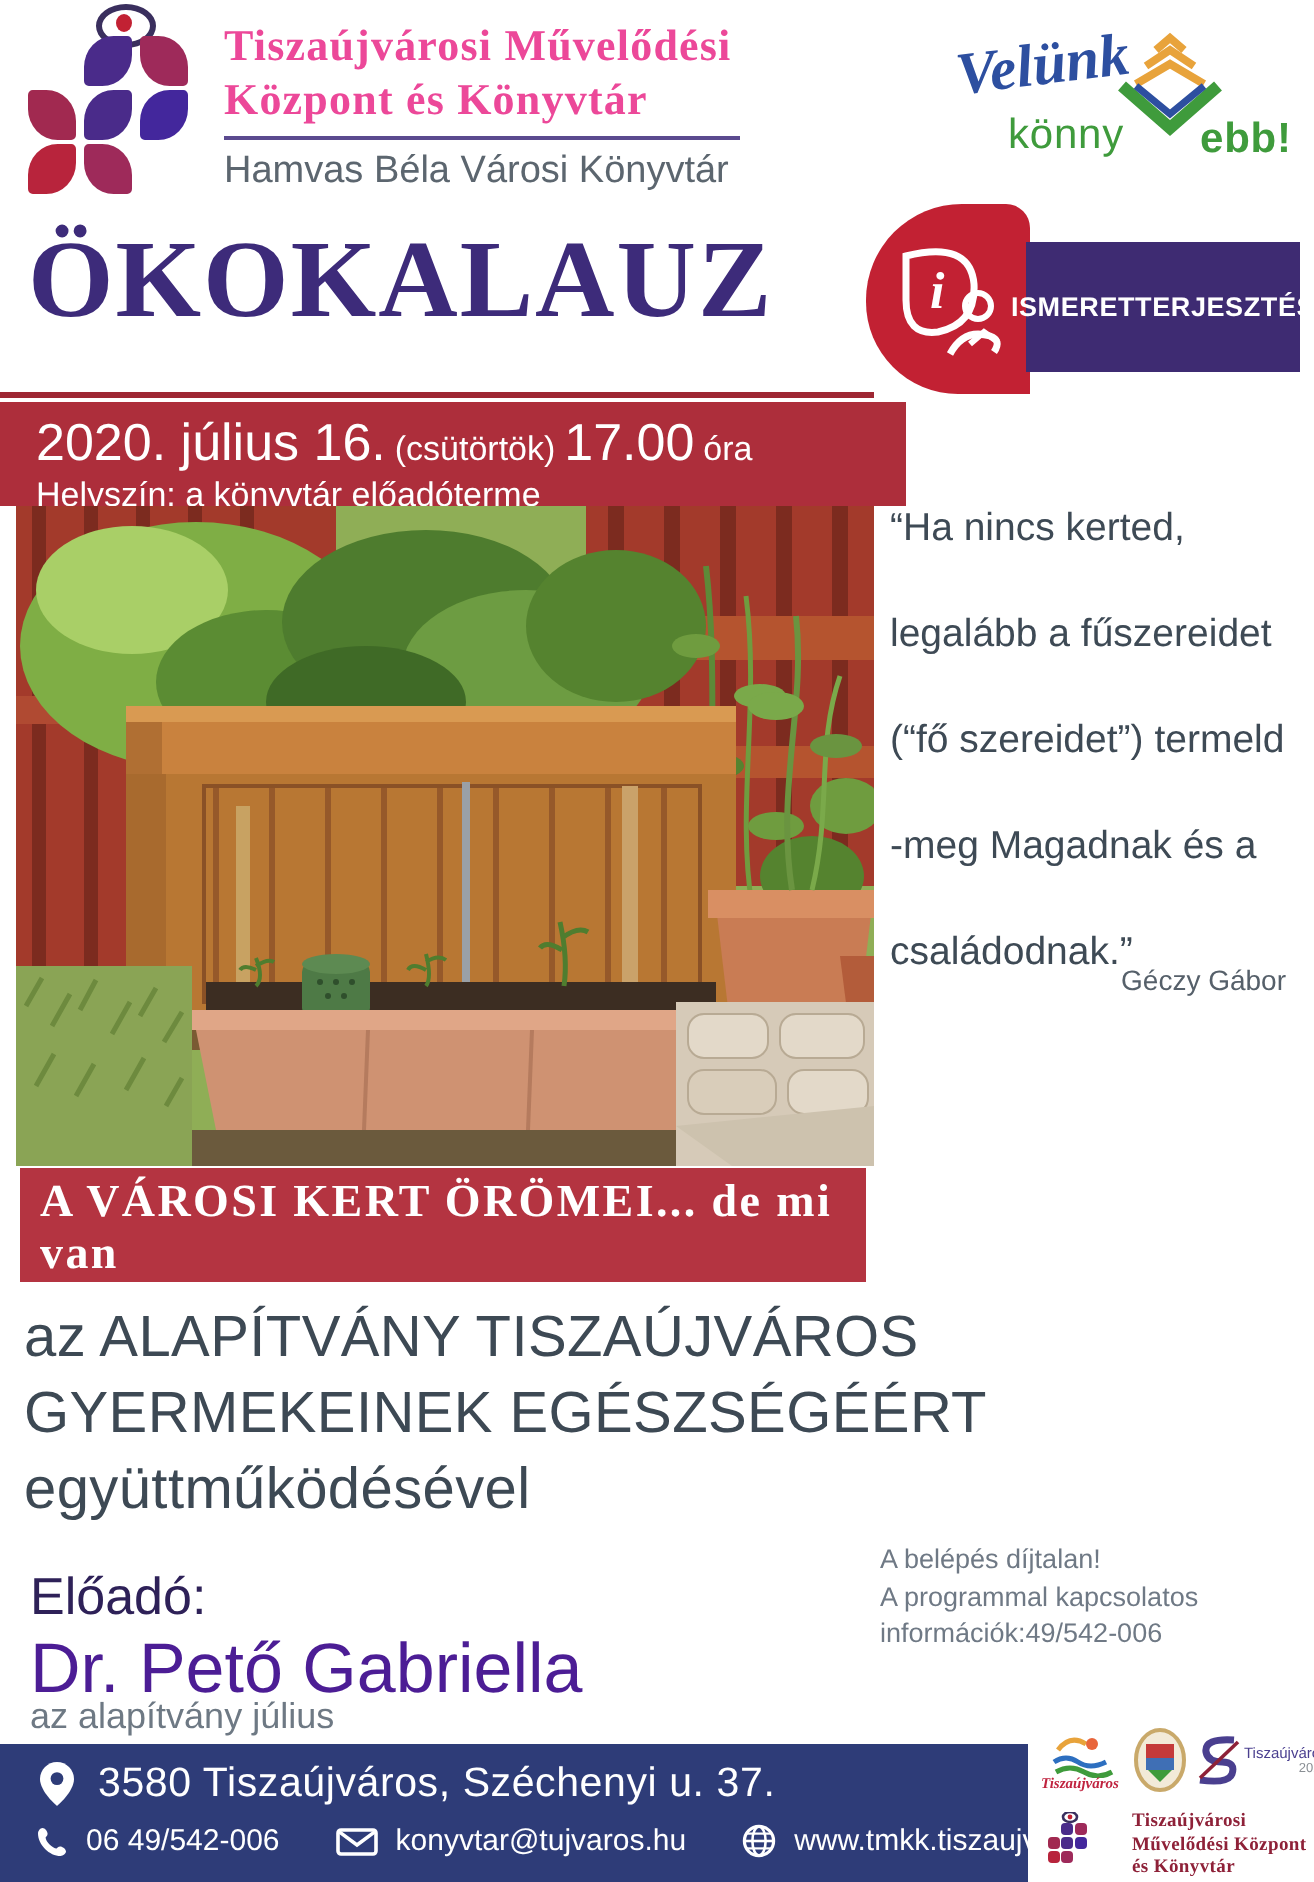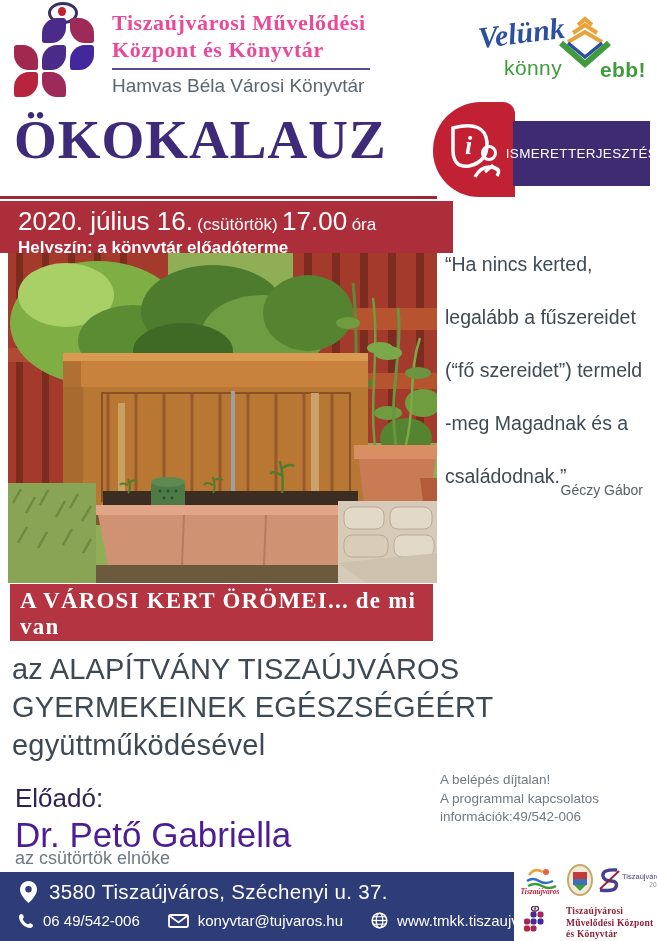--- a/index.html
+++ b/index.html
@@ -23,28 +23,28 @@
   .slogan-green{position:absolute;font-size:21px;color:#3f9b3c;letter-spacing:.4px;}
 
   
   .title{font-family:"Liberation Serif",serif;font-weight:bold;font-size:55px;color:#3d2b7a;
          letter-spacing:1px;line-height:1;}
   .title-rule{left:0;top:196px;width:437px;height:3px;background:#9e2733;}
   .leaf-badge{left:433px;top:102px;width:82px;height:95px;background:#c22133;
               border-radius:48px 12px 0 46px;display:flex;align-items:center;justify-content:center;}
   .category-box{left:513px;top:121px;width:137px;height:65px;background:#3e2b72;display:flex;
                 align-items:center;justify-content:center;}
-  .category-box span{color:#fff;font-weight:normal;font-size:13.5px;letter-spacing:.3px;text-align:center;}
+  .category-box span{color:#fff;font-weight:bold;font-size:13.5px;letter-spacing:.3px;text-align:center;}
 
   
   .date-banner{left:0;top:201px;width:453px;height:52px;background:#ad2e3b;color:#fff;
                padding:5px 0 0 18px;box-sizing:border-box;}
   .date-big{font-size:26px;}
   .date-small{font-size:17px;}
-  .date-loc{font-size:17px;margin-top:1px;font-weight:bold;}
+  .date-loc{font-size:17px;margin-top:1px;}
 
   
   .quote{left:445px;top:238px;width:212px;color:#3e4a55;font-size:19.5px;line-height:53px;
          white-space:nowrap;}
   .quote-author{left:445px;top:482px;width:198px;text-align:right;font-size:14px;color:#56606a;}
 
   
   .headline{left:10px;top:584px;width:423px;height:57px;background:#b43441;color:#fff;
             font-family:"Liberation Serif",serif;font-weight:bold;font-size:23px;line-height:26px;
             letter-spacing:1.2px;padding:4px 0 0 10px;box-sizing:border-box;}
@@ -255,21 +255,21 @@
   </div>
 
   <div class="abs partner">
     <div>az ALAPÍTVÁNY TISZAÚJVÁROS</div>
     <div>GYERMEKEINEK EGÉSZSÉGÉÉRT</div>
     <div>együttműködésével</div>
   </div>
 
   <div class="abs speaker-label">Előadó:</div>
   <div class="abs speaker-name">Dr. Pető Gabriella</div>
-  <div class="abs speaker-role">az csütörtök elnöke</div>
+  <div class="abs speaker-role">az alapítvány július</div>
 
   <div class="abs info">
     <div>A belépés díjtalan!</div>
     <div>A programmal kapcsolatos</div>
     <div>információk:49/542-006</div>
   </div>
 
   <div class="abs contact-bar">
     <div class="contact-row addr-row">
       <svg width="17" height="22" viewBox="0 0 17 22">

